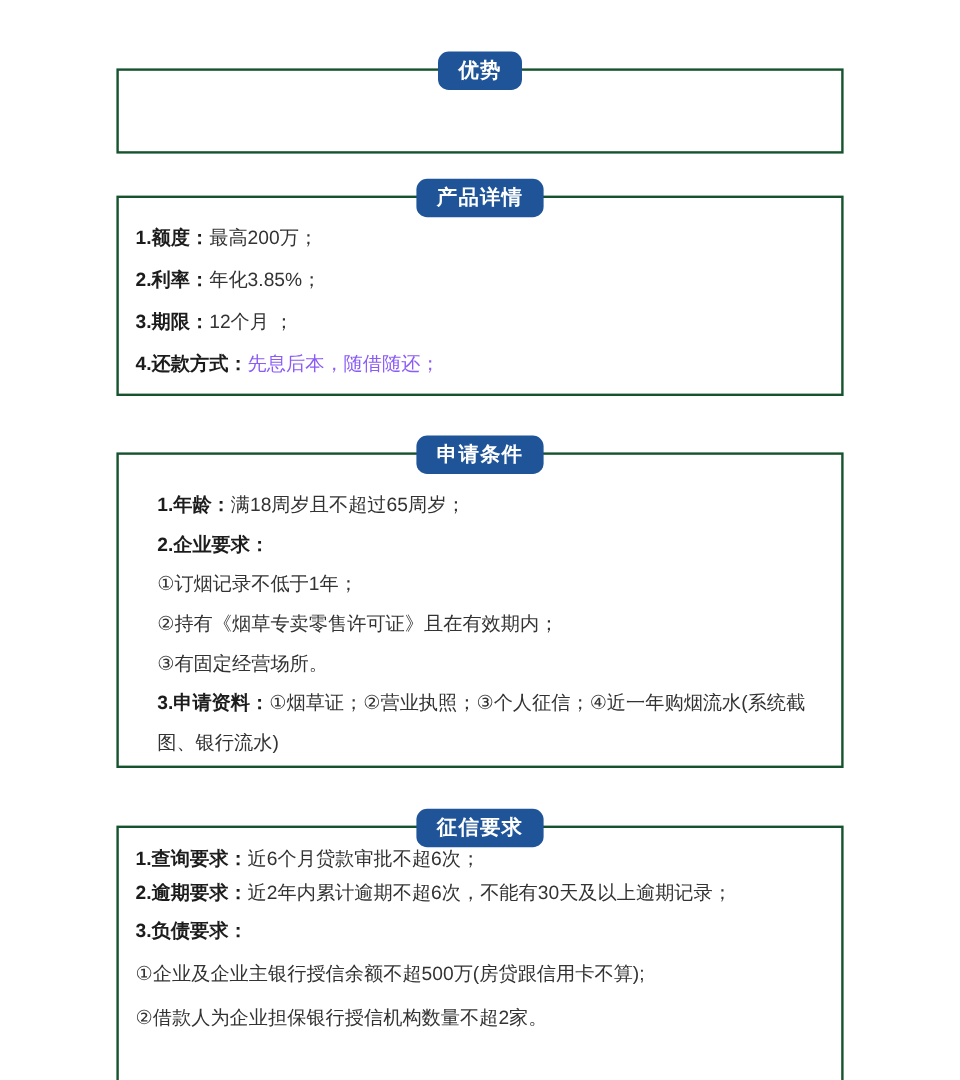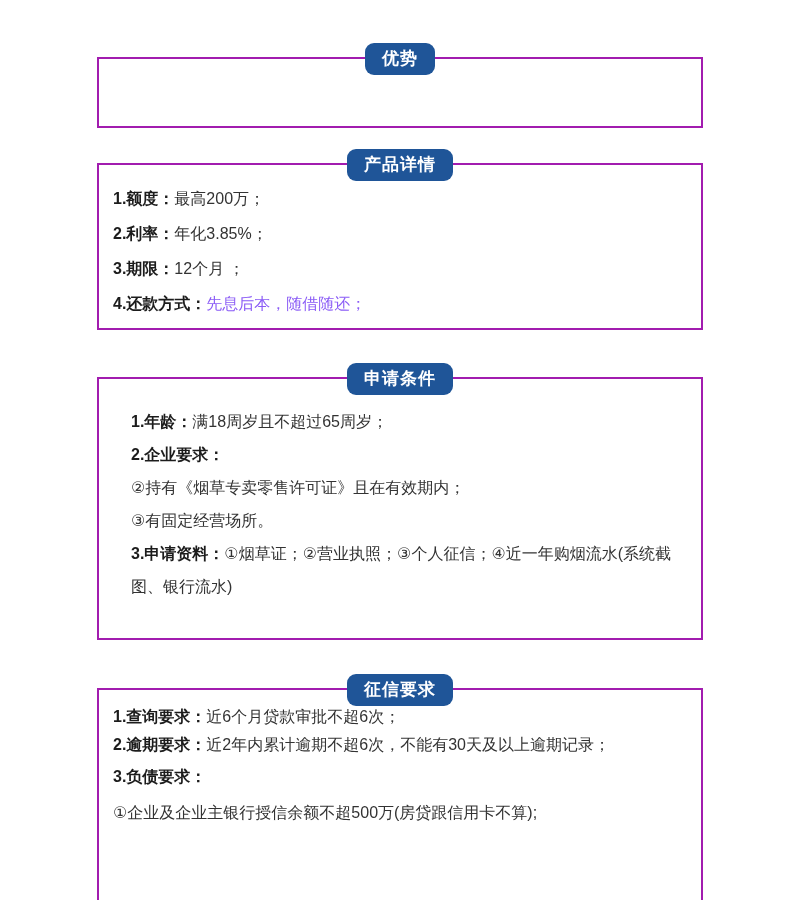--- a/index.html
+++ b/index.html
@@ -10,21 +10,21 @@
     font-family: "Liberation Sans", "DejaVu Sans", sans-serif;
     color: #2f2f2f;
     overflow: hidden;
   }
   .column {
     width: 606px;
     margin: 0 auto;
   }
   .card {
     position: relative;
-    border: 2px solid #a21caf;
+    border: 2px solid #14532d;
     background: #ffffff;
   }
   .ribbon {
     position: absolute;
     top: -16px;
     left: 50%;
     transform: translateX(-50%);
     background: #1f5598;
     color: #ffffff;
     font-weight: bold;
@@ -91,31 +91,33 @@
     </div>
   </section>
 
   <section class="card" id="card-conditions">
     <div class="ribbon">
       <span>申请条件</span>
     </div>
     <div class="card-body">
       <p class="line"><strong>1.年龄：</strong><span>满18周岁且不超过65周岁；</span></p>
       <p class="line"><strong>2.企业要求：</strong><span></span></p>
+      <p class="line"><span>①订烟记录不低于1年；</span></p>
       <p class="line"><span>②持有《烟草专卖零售许可证》且在有效期内；</span></p>
       <p class="line"><span>③有固定经营场所。</span></p>
       <p class="line"><strong>3.申请资料：</strong><span>①烟草证；②营业执照；③个人征信；④近一年购烟流水(系统截图、银行流水)</span></p>
     </div>
   </section>
 
   <section class="card" id="card-credit">
     <div class="ribbon">
       <span>征信要求</span>
     </div>
     <div class="card-body">
       <p class="line tight"><strong>1.查询要求：</strong><span>近6个月贷款审批不超6次；</span></p>
       <p class="line tight"><strong>2.逾期要求：</strong><span>近2年内累计逾期不超6次，不能有30天及以上逾期记录；</span></p>
       <p class="line loose"><strong>3.负债要求：</strong><span></span></p>
       <p class="line loose"><span>①企业及企业主银行授信余额不超500万(房贷跟信用卡不算);</span></p>
+      <p class="line loose"><span>②借款人为企业担保银行授信机构数量不超2家。</span></p>
     </div>
   </section>
 
 </div>
 
 </body></html>

